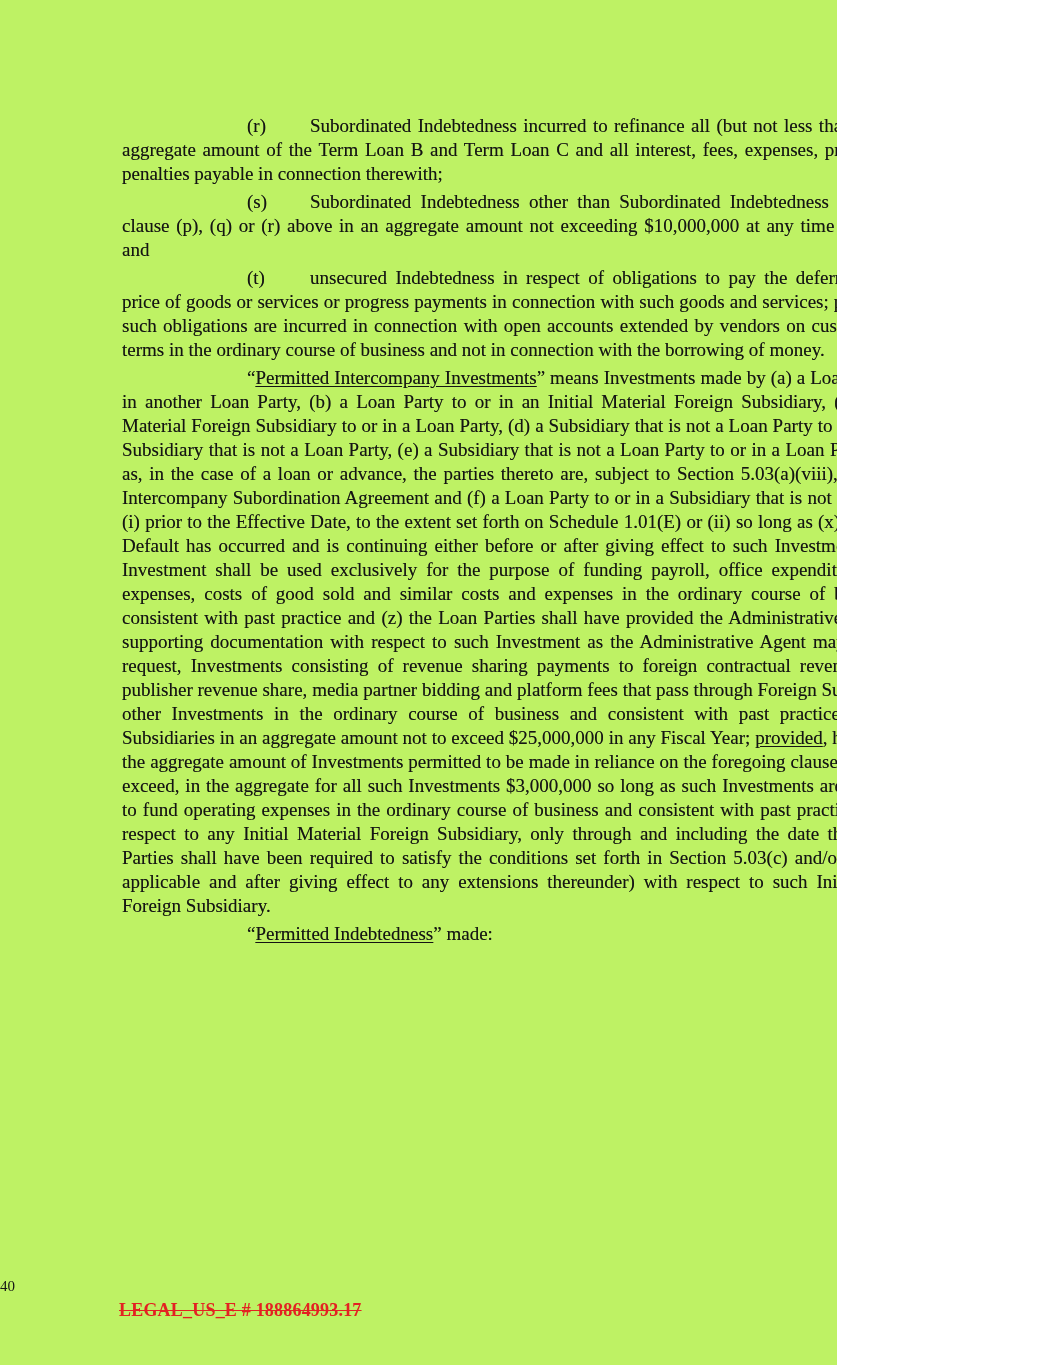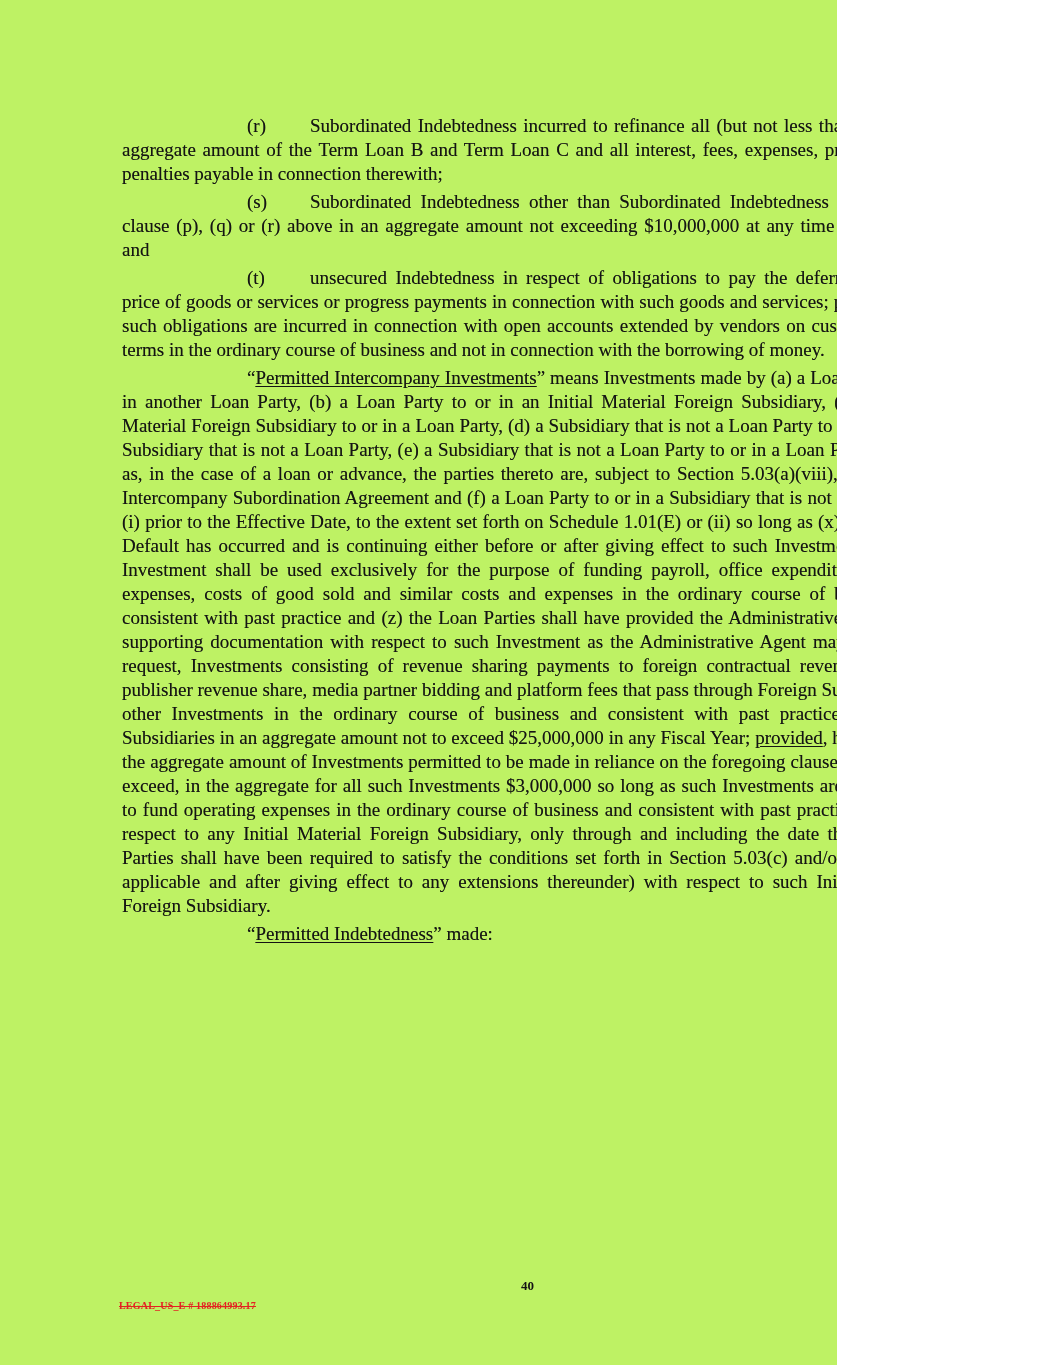--- a/index.html
+++ b/index.html
@@ -36,30 +36,28 @@
     display: inline-block;
     width: 63px;
     text-indent: 0;
   }
   .u { text-decoration: underline; text-underline-offset: 2px; }
   .page-number {
     position: absolute;
     top: 1278px;
     left: 0;
     width: 1055px;
-    text-align: center;
-    font-size: 13px;
+    font-size: 15px;
     color: #141414;
-    font-weight: bold;
   }
   .doc-code {
     position: absolute;
     left: 119px;
     top: 1300px;
-    font-size: 10px;
+    font-size: 18px;
     font-weight: bold;
     color: #e32222;
     text-decoration: line-through;
     letter-spacing: 0.2px;
   }
 </style>
 </head>
 <body>
 
 <main class="page">

